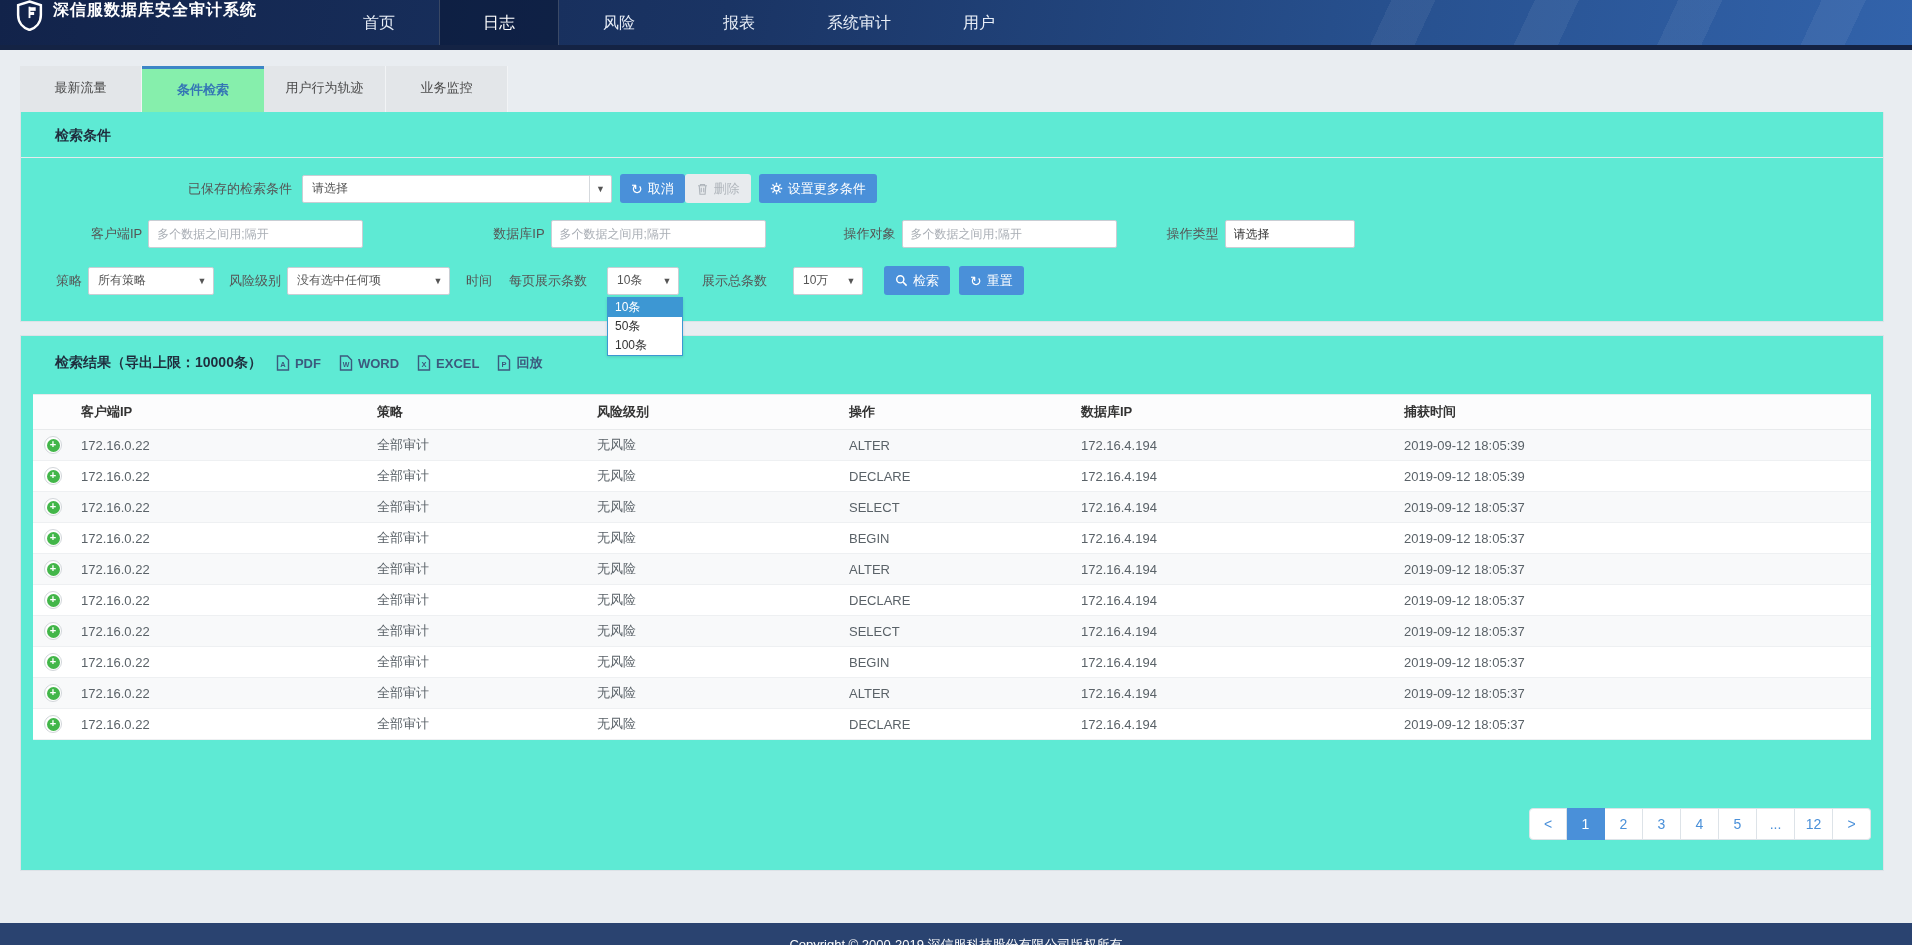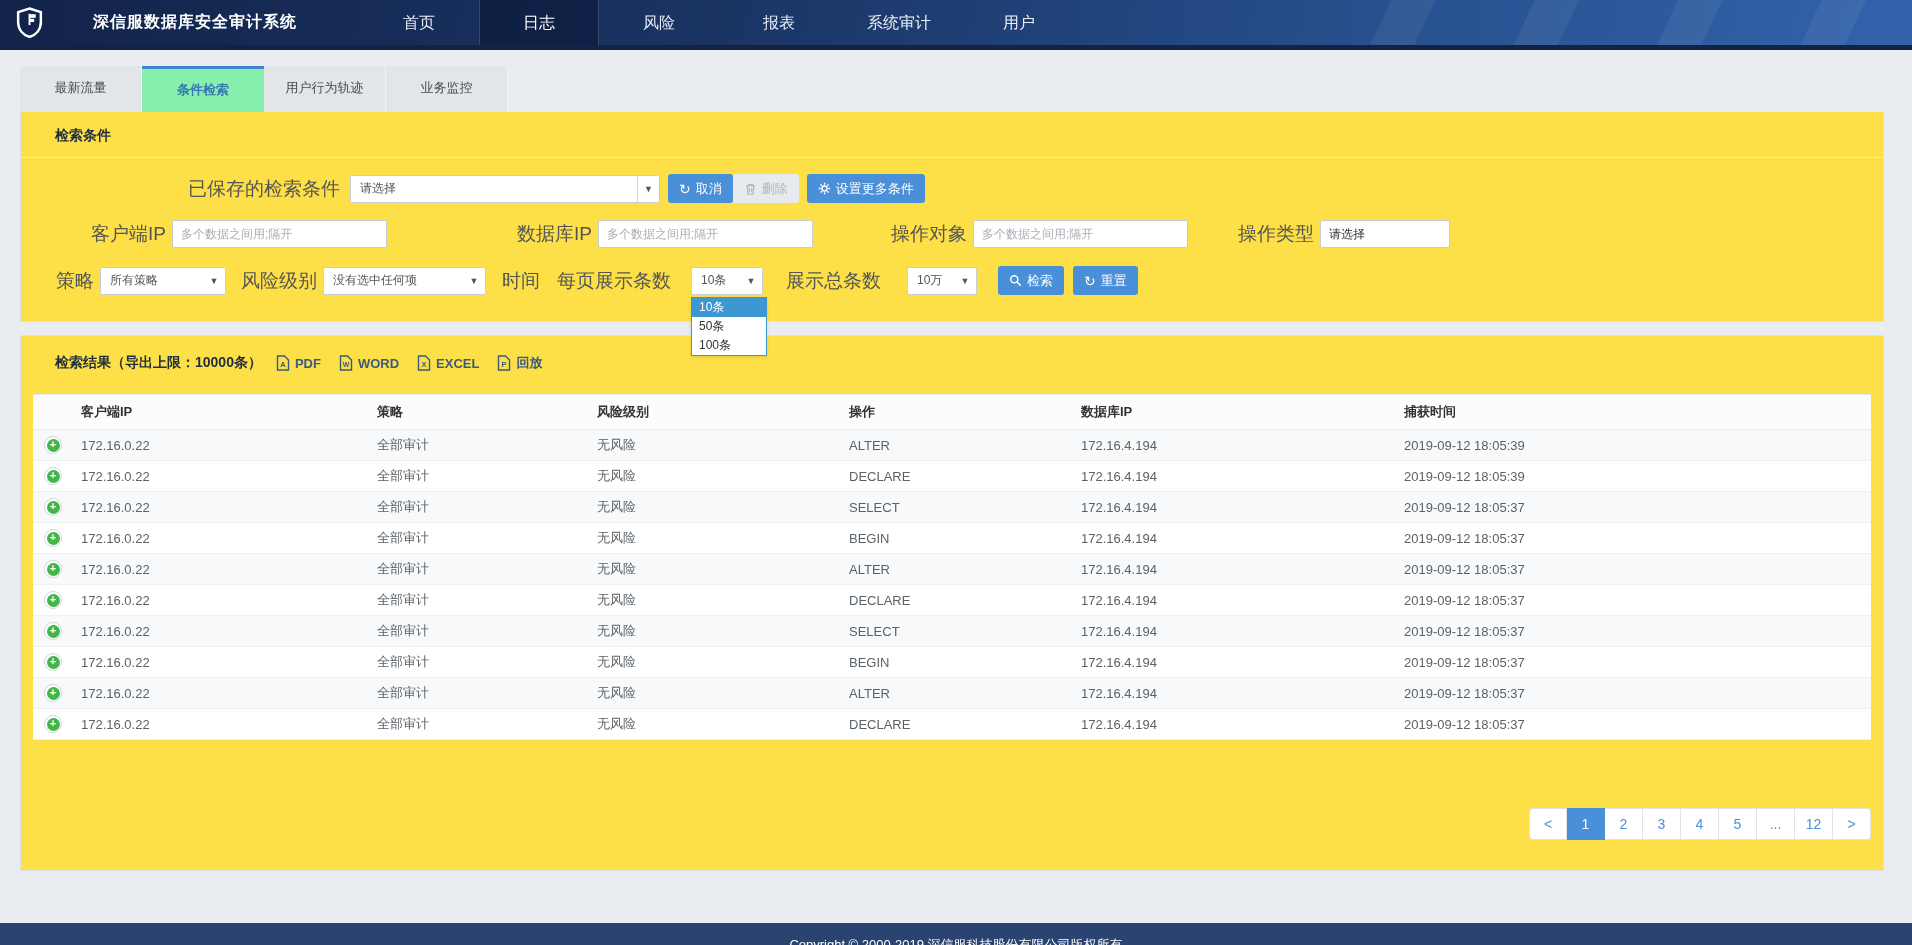--- a/index.html
+++ b/index.html
@@ -12,21 +12,21 @@
   .hdr {
     height:45px; display:flex; align-items:stretch;
     background:linear-gradient(100deg,#12234a 0%,#1a3464 38%,#27508e 72%,#3263ab 100%);
     position:relative; overflow:hidden;
   }
   .hdr::after{
     content:""; position:absolute; right:0; top:0; width:620px; height:100%;
     background:repeating-linear-gradient(115deg, rgba(255,255,255,0) 0 90px, rgba(255,255,255,.06) 90px 130px);
     pointer-events:none;
   }
-  .brand { display:flex; align-items:center; padding-left:16px;gap:40px; }
+  .brand { display:flex; align-items:flex-start; padding-left:16px; }
   .brand svg { display:block; }
   .brand-title { color:#fff; font-size:16px; font-weight:bold; margin-left:10px; letter-spacing:1px; }
   .nav { display:flex; margin-left:62px; }
   .nav-item {
     width:120px; text-align:center; line-height:45px; color:#e8eef7; font-size:16px; cursor:pointer;
   }
   .nav-item.active {
     background:rgba(5,15,40,.45);
     border-left:1px solid rgba(255,255,255,.18);
     border-right:1px solid rgba(255,255,255,.18);
@@ -45,32 +45,32 @@
   .tab {
     width:122px; height:46px; line-height:44px; text-align:center; font-size:13px; color:#4a4a4a;
     background:#e3e6e9; border-right:1px solid #f2f4f6; cursor:pointer;
   }
   .tab.active {
     background:#86efac; color:#3576b5; font-weight:bold;
     border-top:3px solid #3d85c6; line-height:41px; border-right:none;
   }
 
   
-  .card { background:#fde047; border:1px solid #dde2e7; }
+  .card { background:#5eead4; border:1px solid #dde2e7; }
   .card.search-card { border-top:none; padding-bottom:26px; }
   .card.results-card { margin-top:13px; padding:0 0 30px 0; }
 
   .sec-title { font-size:14px; font-weight:bold; color:#1f2d3d; padding:15px 0 12px 34px; }
   .search-card .sec-title { border-bottom:1px solid #e7eaec; }
 
   .frow { display:flex; align-items:center; }
   .row1 { margin-top:16px; }
   .row2 { margin-top:17px; }
   .row3 { margin-top:18px; }
-  .flabel { color:#555; font-size:19px; white-space:nowrap; }
+  .flabel { color:#555; font-size:13px; white-space:nowrap; }
 
   .tinput {
     height:28px; border:1px solid #c9ced4; border-radius:2px; padding:0 8px; font-size:12px; color:#333;
     font-family:inherit; background:#fff;
   }
   .tinput::placeholder { color:#a9aeb5; }
 
   .sel {
     height:28px; border:1px solid #c9ced4; border-radius:2px; background:#fff; display:flex; align-items:center;
     padding-left:9px; cursor:pointer; position:relative; font-size:12px; color:#555;

